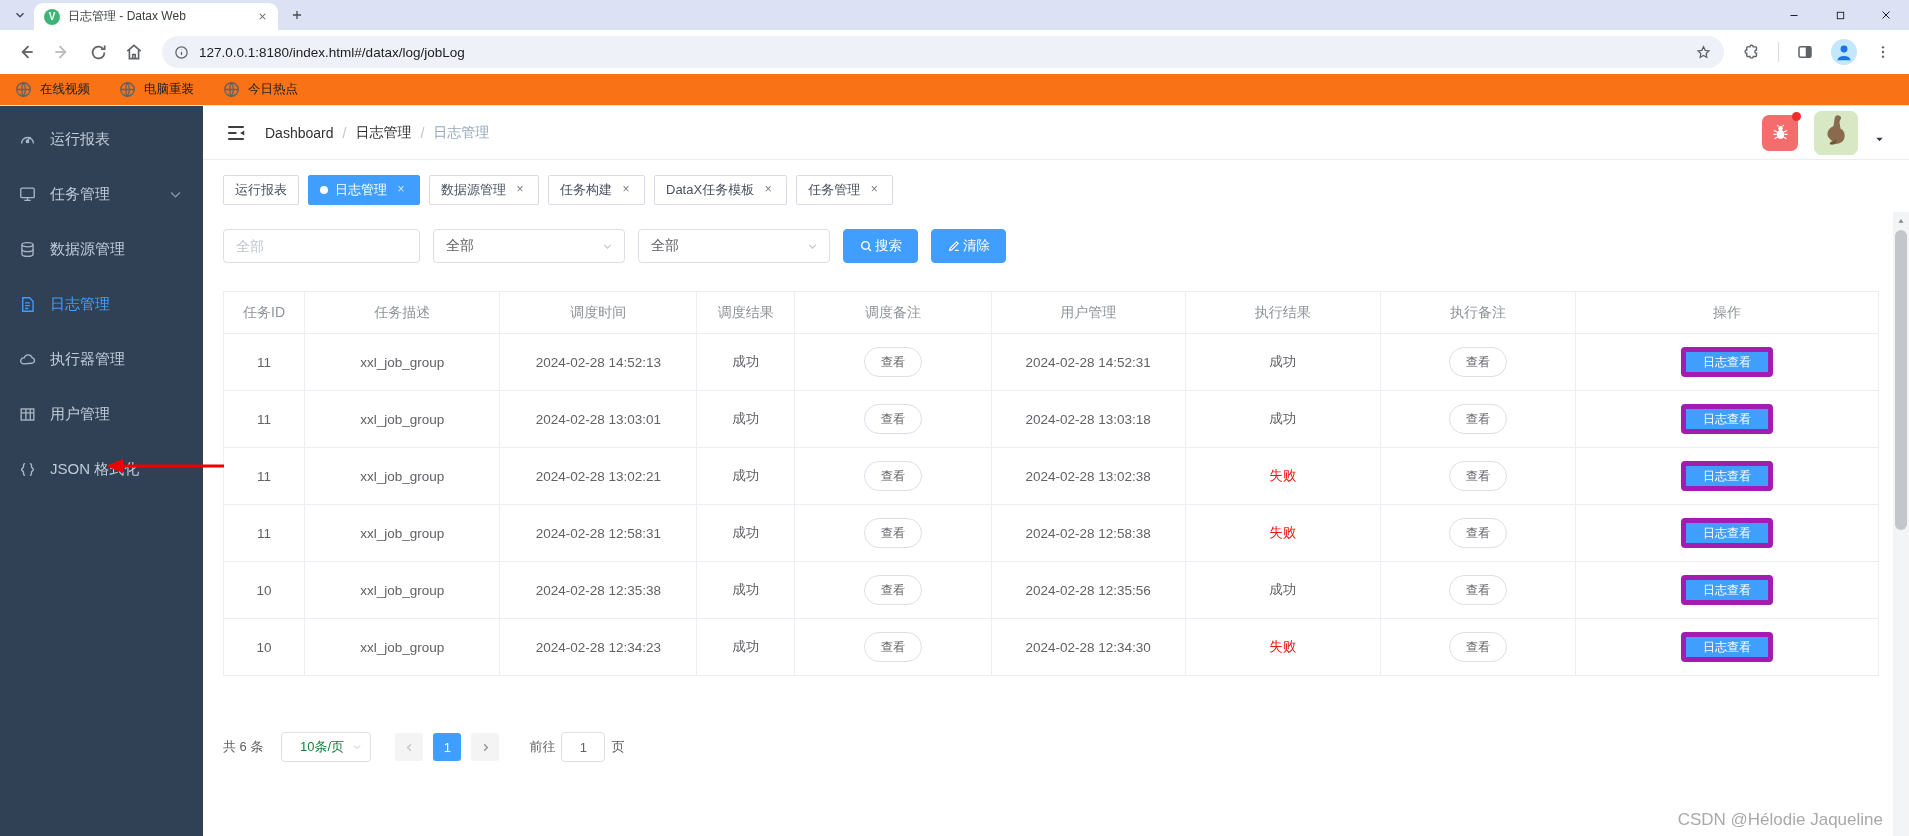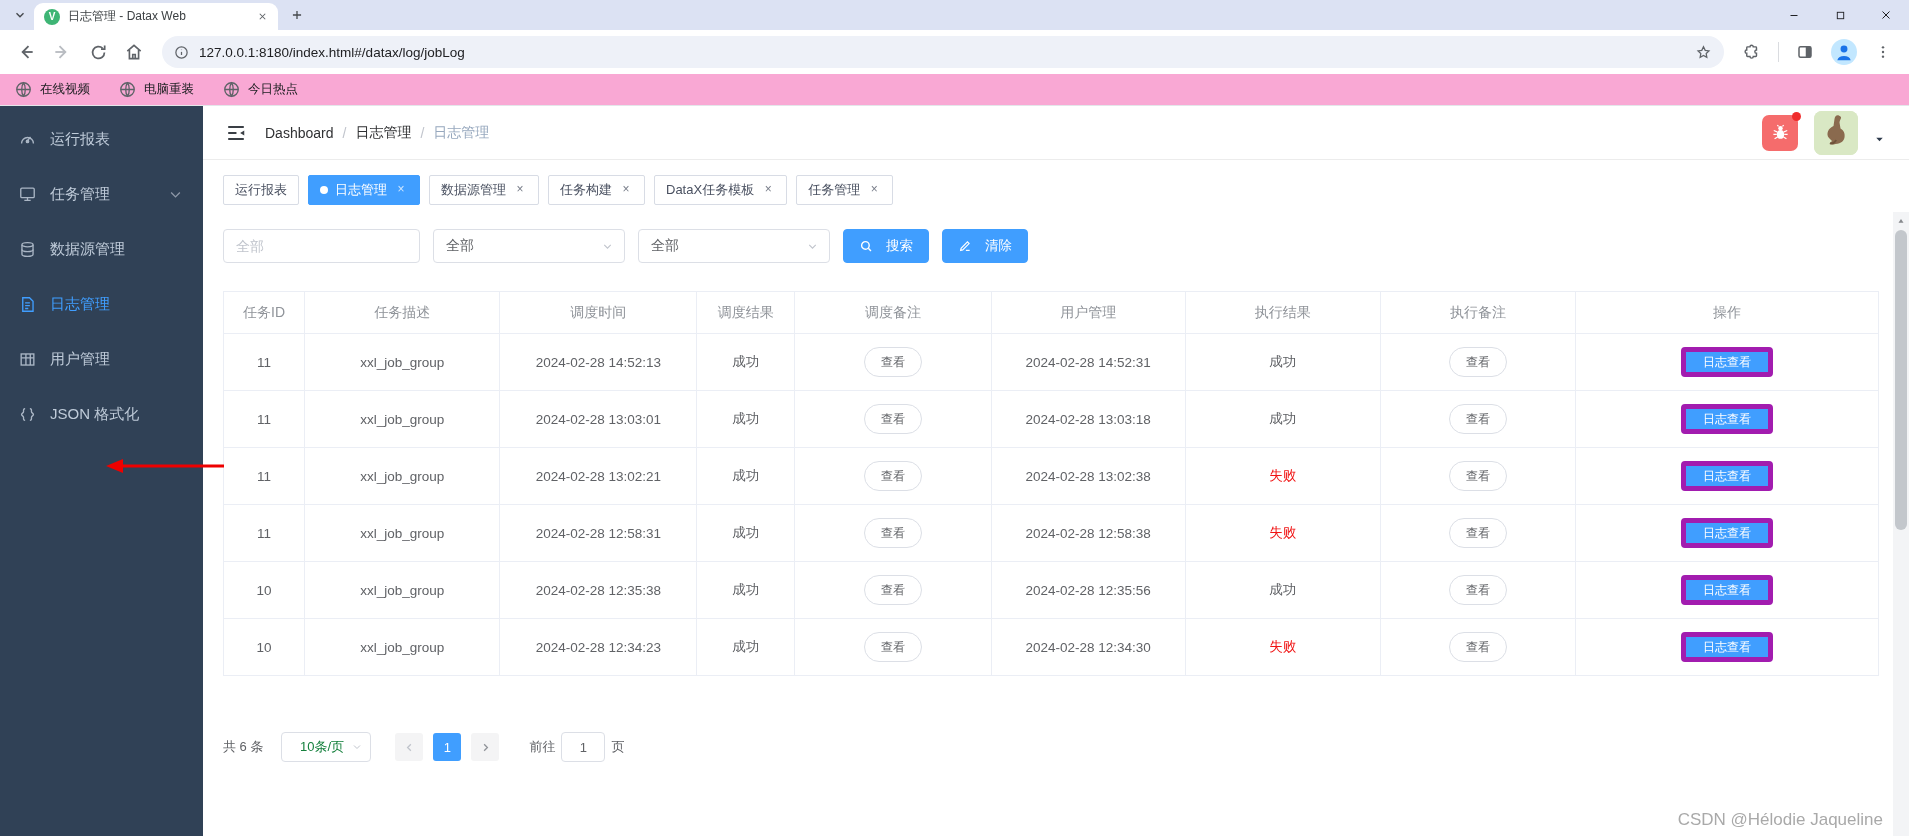--- a/index.html
+++ b/index.html
@@ -19,21 +19,21 @@
   .win-btn { width:46px; height:30px; display:flex; align-items:center; justify-content:center; color:#202124; }
   .toolbar { height:44px; background:#fff; display:flex; align-items:center; padding:7px 10px; gap:4px; }
   .nav-btn { width:32px; height:32px; border-radius:50%; color:#5f6368; }
   .nav-btn.dim { color:#b8bcc1; }
   .url-pill { flex:1; height:32px; background:#eef1f8; border-radius:16px; margin:0 8px; display:flex; align-items:center; padding:0 12px; gap:10px; }
   .url-text { flex:1; font-size:13.5px; color:#202124; white-space:nowrap; overflow:hidden; }
   .pill-ic { color:#5f6368; }
   .chrome-right { display:flex; align-items:center; gap:10px; }
   .vdiv { width:1px; height:20px; background:#dadce0; }
   .profile-btn { width:26px; height:26px; border-radius:50%; background:#c2e7ff; }
-  .bookmarks { height:32px; background:#f9a8d4; border-bottom:1px solid #e4e6ea; display:flex; align-items:center; padding:0 14px; gap:28px; }
+  .bookmarks { height:32px; background:#f97316; border-bottom:1px solid #e4e6ea; display:flex; align-items:center; padding:0 14px; gap:28px; }
   .bm-item { display:flex; align-items:center; gap:7px; font-size:12.5px; color:#202124; }
   .bm-item .ic { color:#5f6368; }
 
   
   .app { position:relative; width:1909px; height:730px; }
   .sidebar { position:absolute; left:0; top:0; width:203px; height:100%; background:#304156; padding-top:6px; }
   .side-item { height:55px; display:flex; align-items:center; padding:0 18px 0 17px; color:#bfcbd9; font-size:15px; gap:13px; cursor:pointer; }
   .side-item .ic { color:#aab6c5; width:20px; height:20px; }
   .side-item.active { color:#409eff; }
   .side-item.active .ic { color:#409eff; }
@@ -58,21 +58,21 @@
   .tag.active { background:#409eff; border-color:#409eff; color:#fff; }
   .tag.active .dot { display:block; }
   .tag .x { font-size:12px; width:14px; height:14px; line-height:13px; text-align:center; border-radius:50%; color:inherit; opacity:.75; }
 
   .filter-row { margin:24px 0 0 20px; display:flex; align-items:center; gap:13px; }
   .f-input { width:197px; height:34px; border:1px solid #dcdfe6; border-radius:4px; padding:0 12px; font-size:14px; color:#606266; outline:none; font-family:inherit; }
   .f-input::placeholder { color:#c0c4cc; }
   .f-select { width:192px; height:34px; border:1px solid #dcdfe6; border-radius:4px; display:flex; align-items:center; padding:0 10px 0 12px; font-size:14px; color:#606266; }
   .f-select .grow { flex:1; }
   .f-select .chev { color:#c0c4cc; }
-  .btn-primary { height:34px; background:#409eff; border:1px solid #409eff; color:#fff; border-radius:4px; font-size:13.5px; display:flex; align-items:center; gap:13px; padding:0 15px; cursor:pointer; font-family:inherit; }
+  .btn-primary { height:34px; background:#409eff; border:1px solid #409eff; color:#fff; border-radius:4px; font-size:13.5px; display:flex; align-items:center; gap:2px; padding:0 15px; cursor:pointer; font-family:inherit; }
 
   table.grid { margin:28px 0 0 20px; width:1656px; border-collapse:collapse; table-layout:fixed; }
   .grid th, .grid td { border:1px solid #ebeef5; text-align:center; font-weight:normal; }
   .grid th { height:42px; color:#8f9399; font-size:14px; background:#fff; }
   .grid td { height:57px; color:#606266; font-size:13.5px; }
   .grid td.fail { color:#f01414; }
   .btn-view { height:30px; padding:0 16px; background:#fff; border:1px solid #dcdfe6; border-radius:15px; color:#606266; font-size:12px; cursor:pointer; font-family:inherit; }
   .btn-log { height:30px; padding:0 17px; background:#409eff; border:5px solid #a21caf; border-radius:4px; color:#fff; font-size:12px; cursor:pointer; font-family:inherit; }
 
   .pagination { margin:56px 0 16px 20px; display:flex; align-items:center; font-size:13px; color:#606266; gap:10px; }
@@ -276,20 +276,28 @@
           <svg width="19" height="19" viewBox="0 0 24 24" fill="none" stroke="currentColor" stroke-width="1.7">
             <path d="M6 3.5h8.5L19 8v12.5H6z"></path>
             <path d="M9 10h6M9 13.5h6M9 17h4"></path>
           </svg>
         </span>
         <span class="grow">日志管理</span>
       </div>
       <div class="side-item">
         <span class="ic ">
           <svg width="19" height="19" viewBox="0 0 24 24" fill="none" stroke="currentColor" stroke-width="1.7">
+            <path d="M7.2 17.5a3.8 3.8 0 1 1 .6-7.55A5.3 5.3 0 0 1 18 10a3.4 3.4 0 0 1-.6 6.75z"></path>
+          </svg>
+        </span>
+        <span class="grow">执行器管理</span>
+      </div>
+      <div class="side-item">
+        <span class="ic ">
+          <svg width="19" height="19" viewBox="0 0 24 24" fill="none" stroke="currentColor" stroke-width="1.7">
             <rect x="4" y="5" width="16" height="14"></rect>
             <path d="M4 10h16M10 5v14M15.5 5v14"></path>
           </svg>
         </span>
         <span class="grow">用户管理</span>
       </div>
       <div class="side-item">
         <span class="ic ">
           <svg width="19" height="19" viewBox="0 0 24 24" fill="none" stroke="currentColor" stroke-width="1.7">
             <path d="M9 4.5c-2.5 0-2 2.5-2 4s-2.5 2-2.5 3.5 2.5 2 2.5 3.5-.5 4 2 4M15 4.5c2.5 0 2 2.5 2 4s2.5 2 2.5 3.5-2.5 2-2.5 3.5.5 4-2 4"></path>

